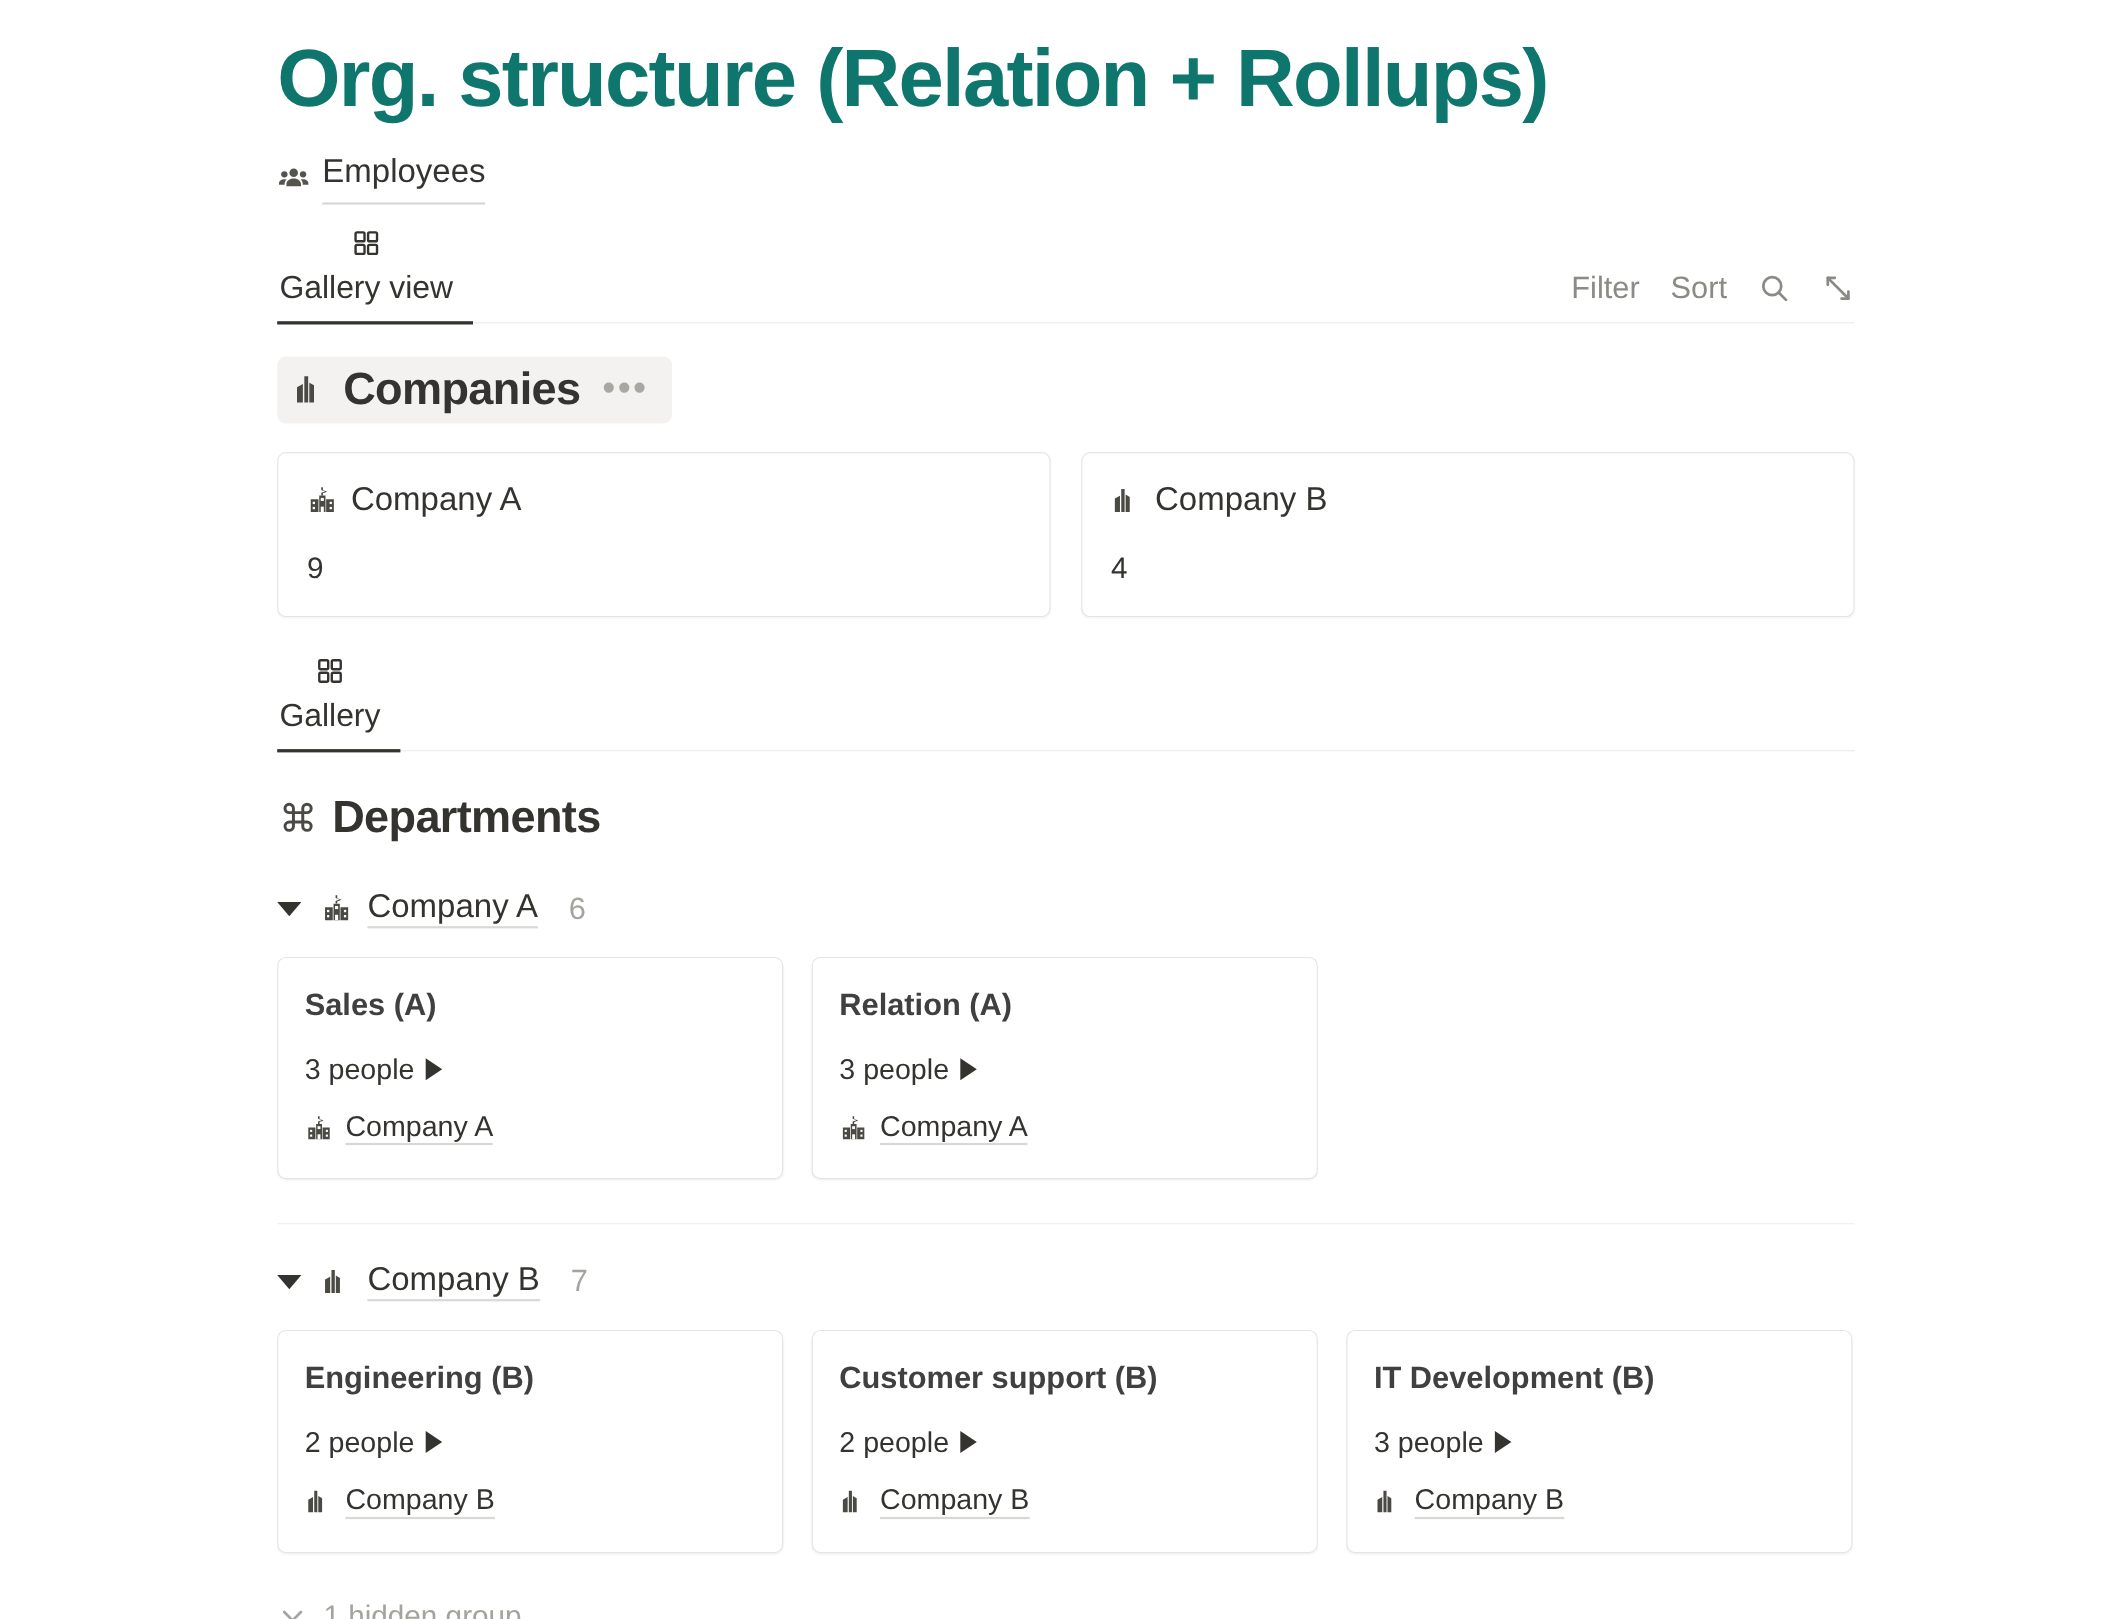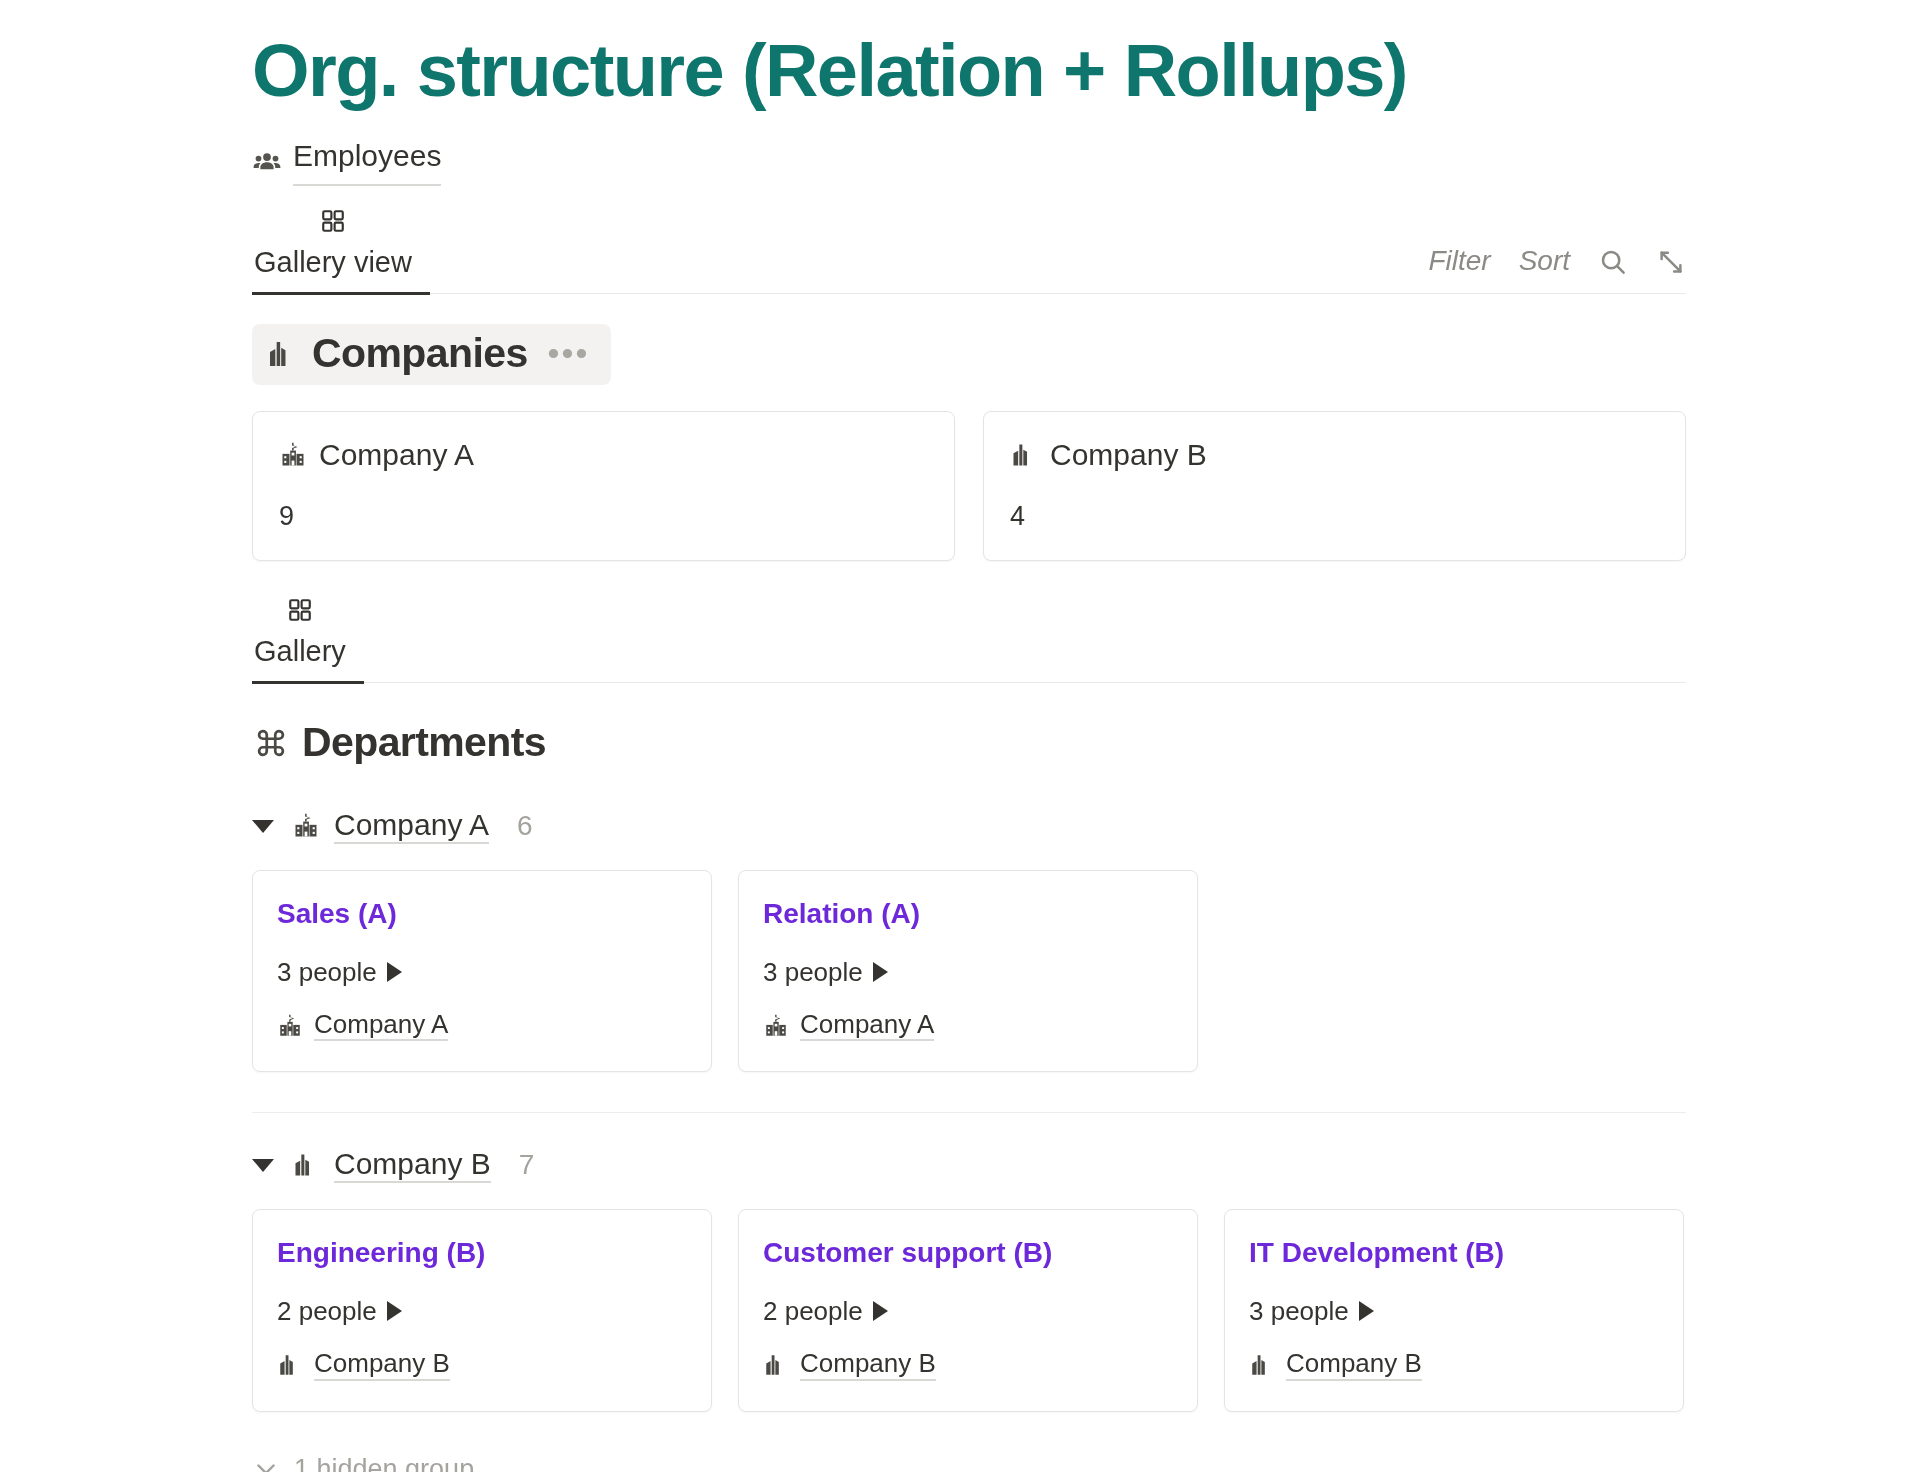--- a/index.html
+++ b/index.html
@@ -88,24 +88,23 @@
   }
   .viewtab.active::after {
     content: "";
     position: absolute;
     left: 0; right: 0; bottom: -1.5px;
     height: 3px;
     background: #34332f;
   }
   .viewbar-actions {
     display: flex;
-    align-items: flex-start;
+    align-items: center;
     gap: 28px;
     padding-bottom: 16px;
-    font-style: italic;
   }
   .vb-action {
     font-size: 28px;
     color: #8b8a85;
     cursor: pointer;
     line-height: 1;
   }
   .vb-icon { color: #8b8a85; cursor: pointer; }
 
   
@@ -215,21 +214,21 @@
     border: 1.5px solid #e6e4e0;
     border-radius: 8px;
     background: #fff;
     padding: 26px 24px 30px 24px;
     box-shadow: 0 1px 2px rgba(15,15,15,0.04);
     cursor: pointer;
   }
   .dc-title {
     font-size: 28px;
     font-weight: bold;
-    color: #6d28d9;
+    color: #404040;
     line-height: 1.2;
   }
   .dc-people {
     margin-top: 26px;
     font-size: 26px;
     color: #34332f;
     display: flex;
     align-items: center;
     gap: 10px;
   }

